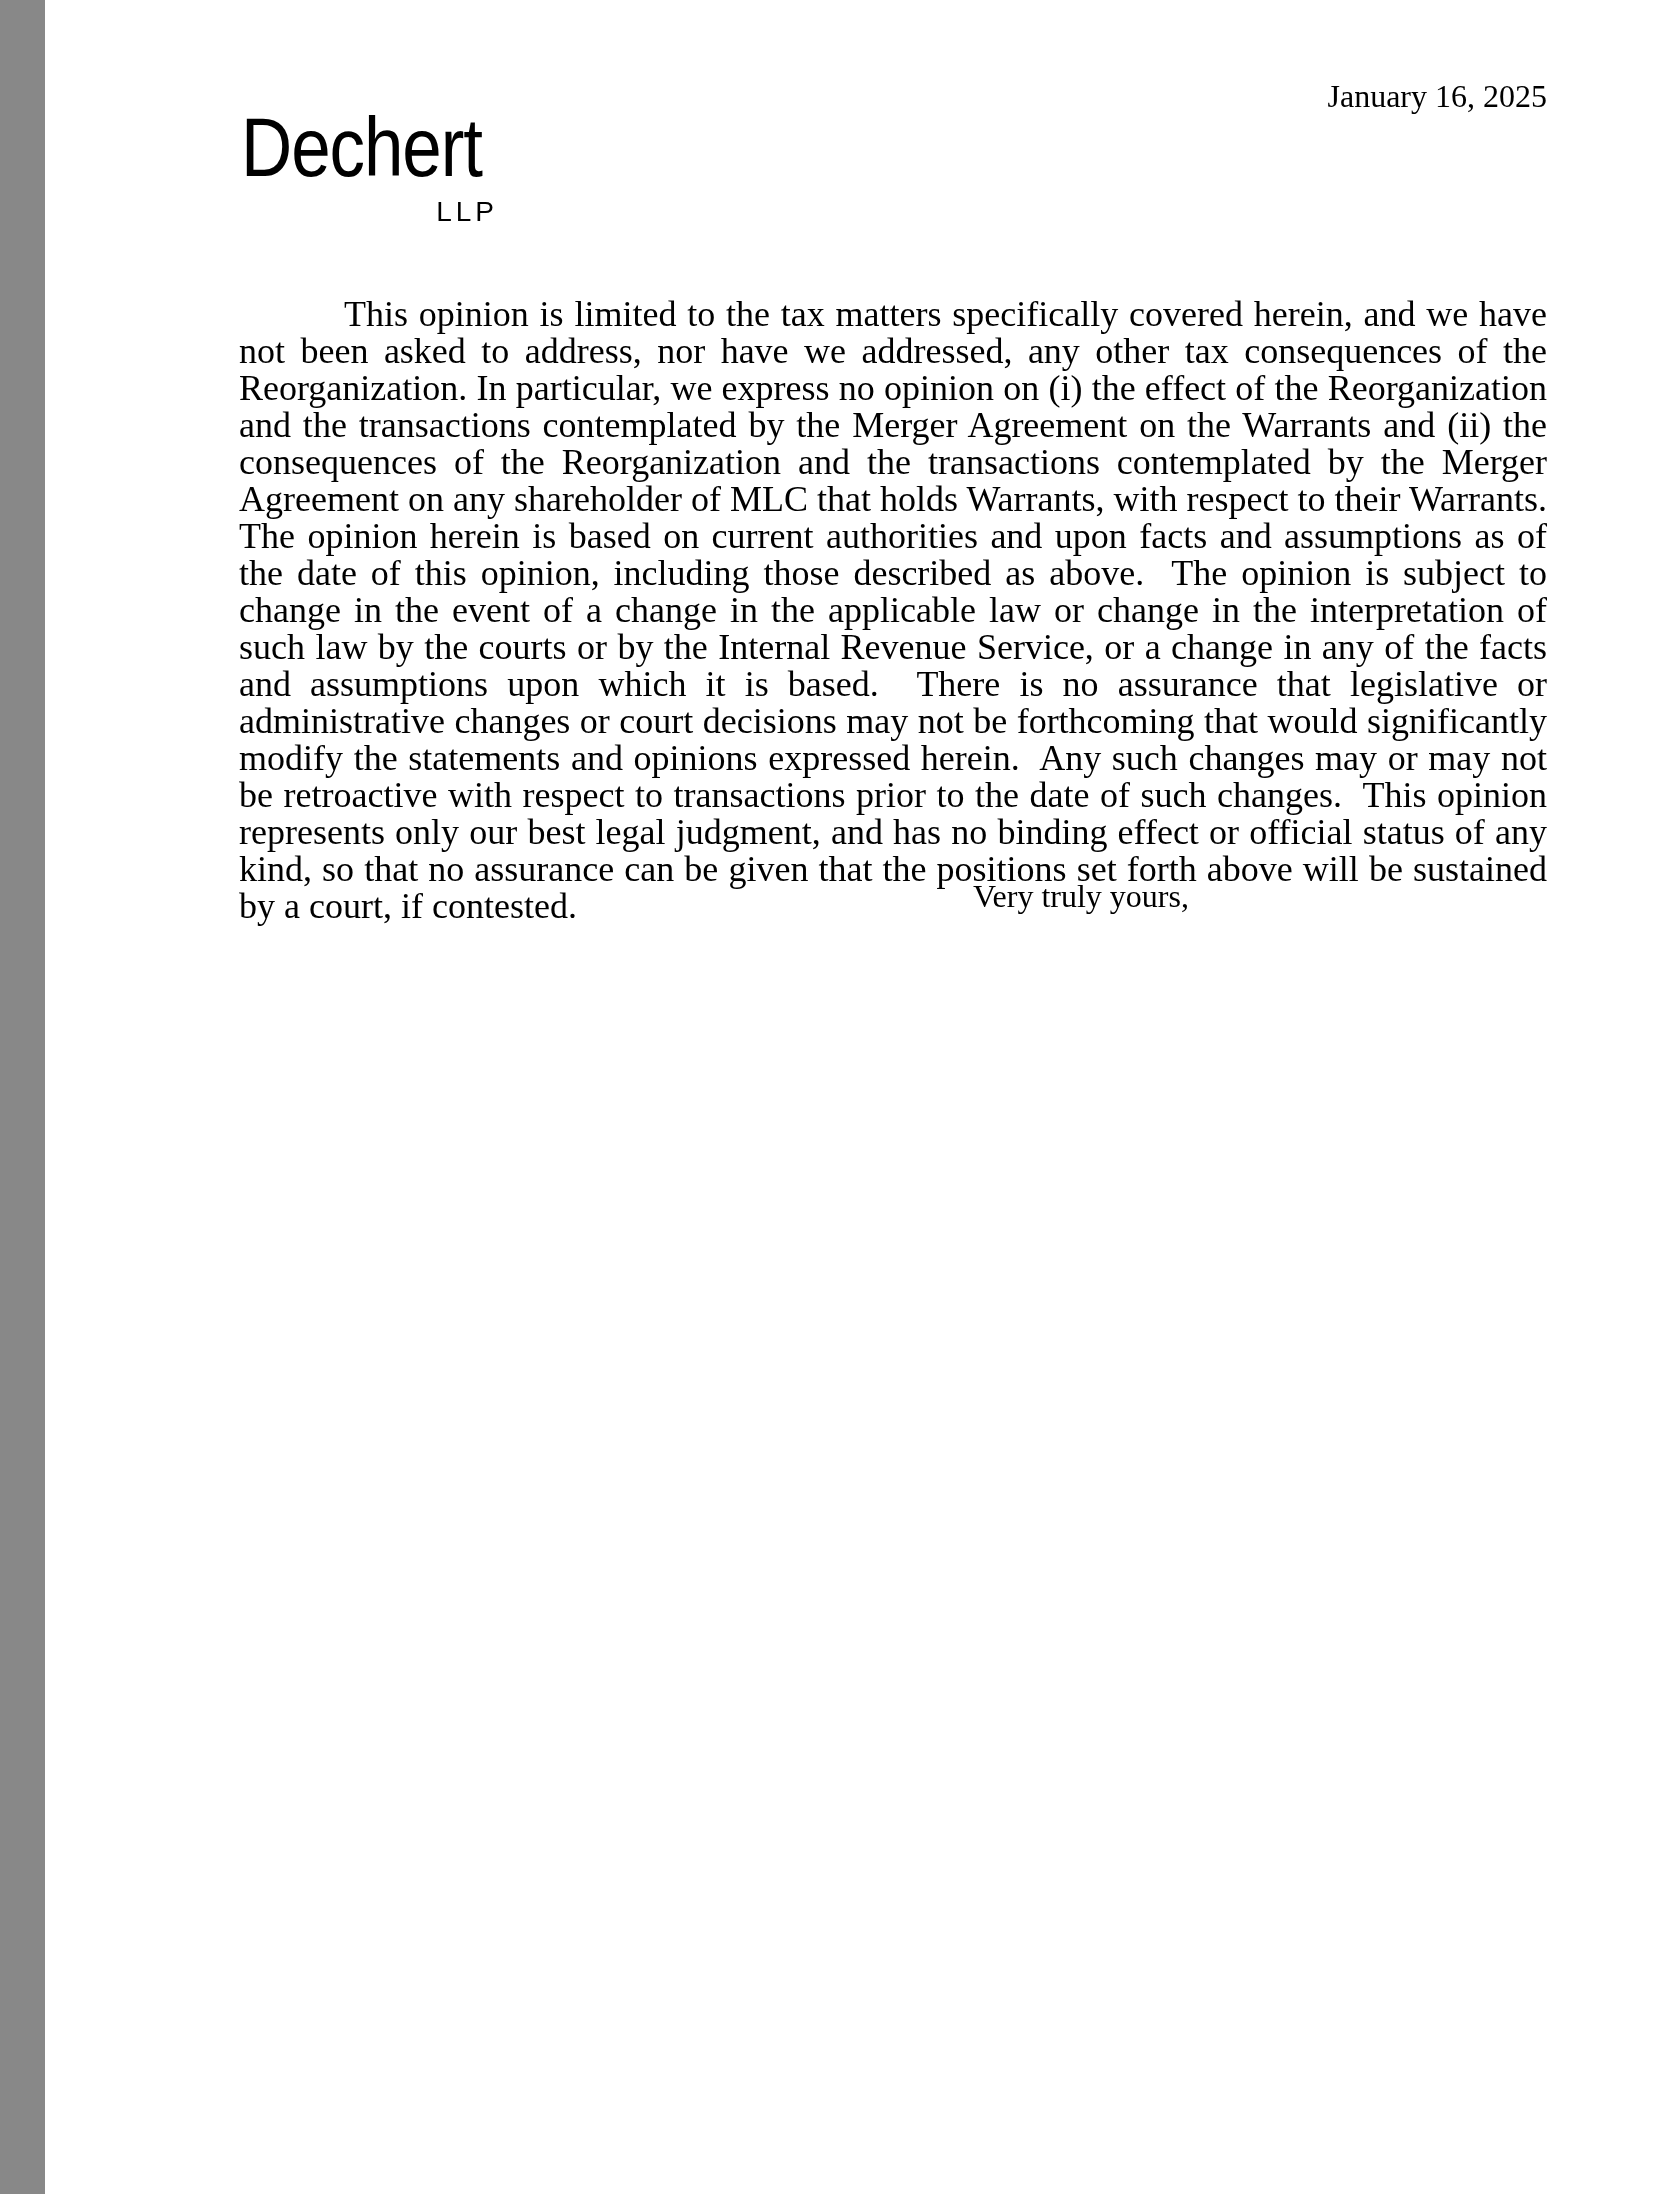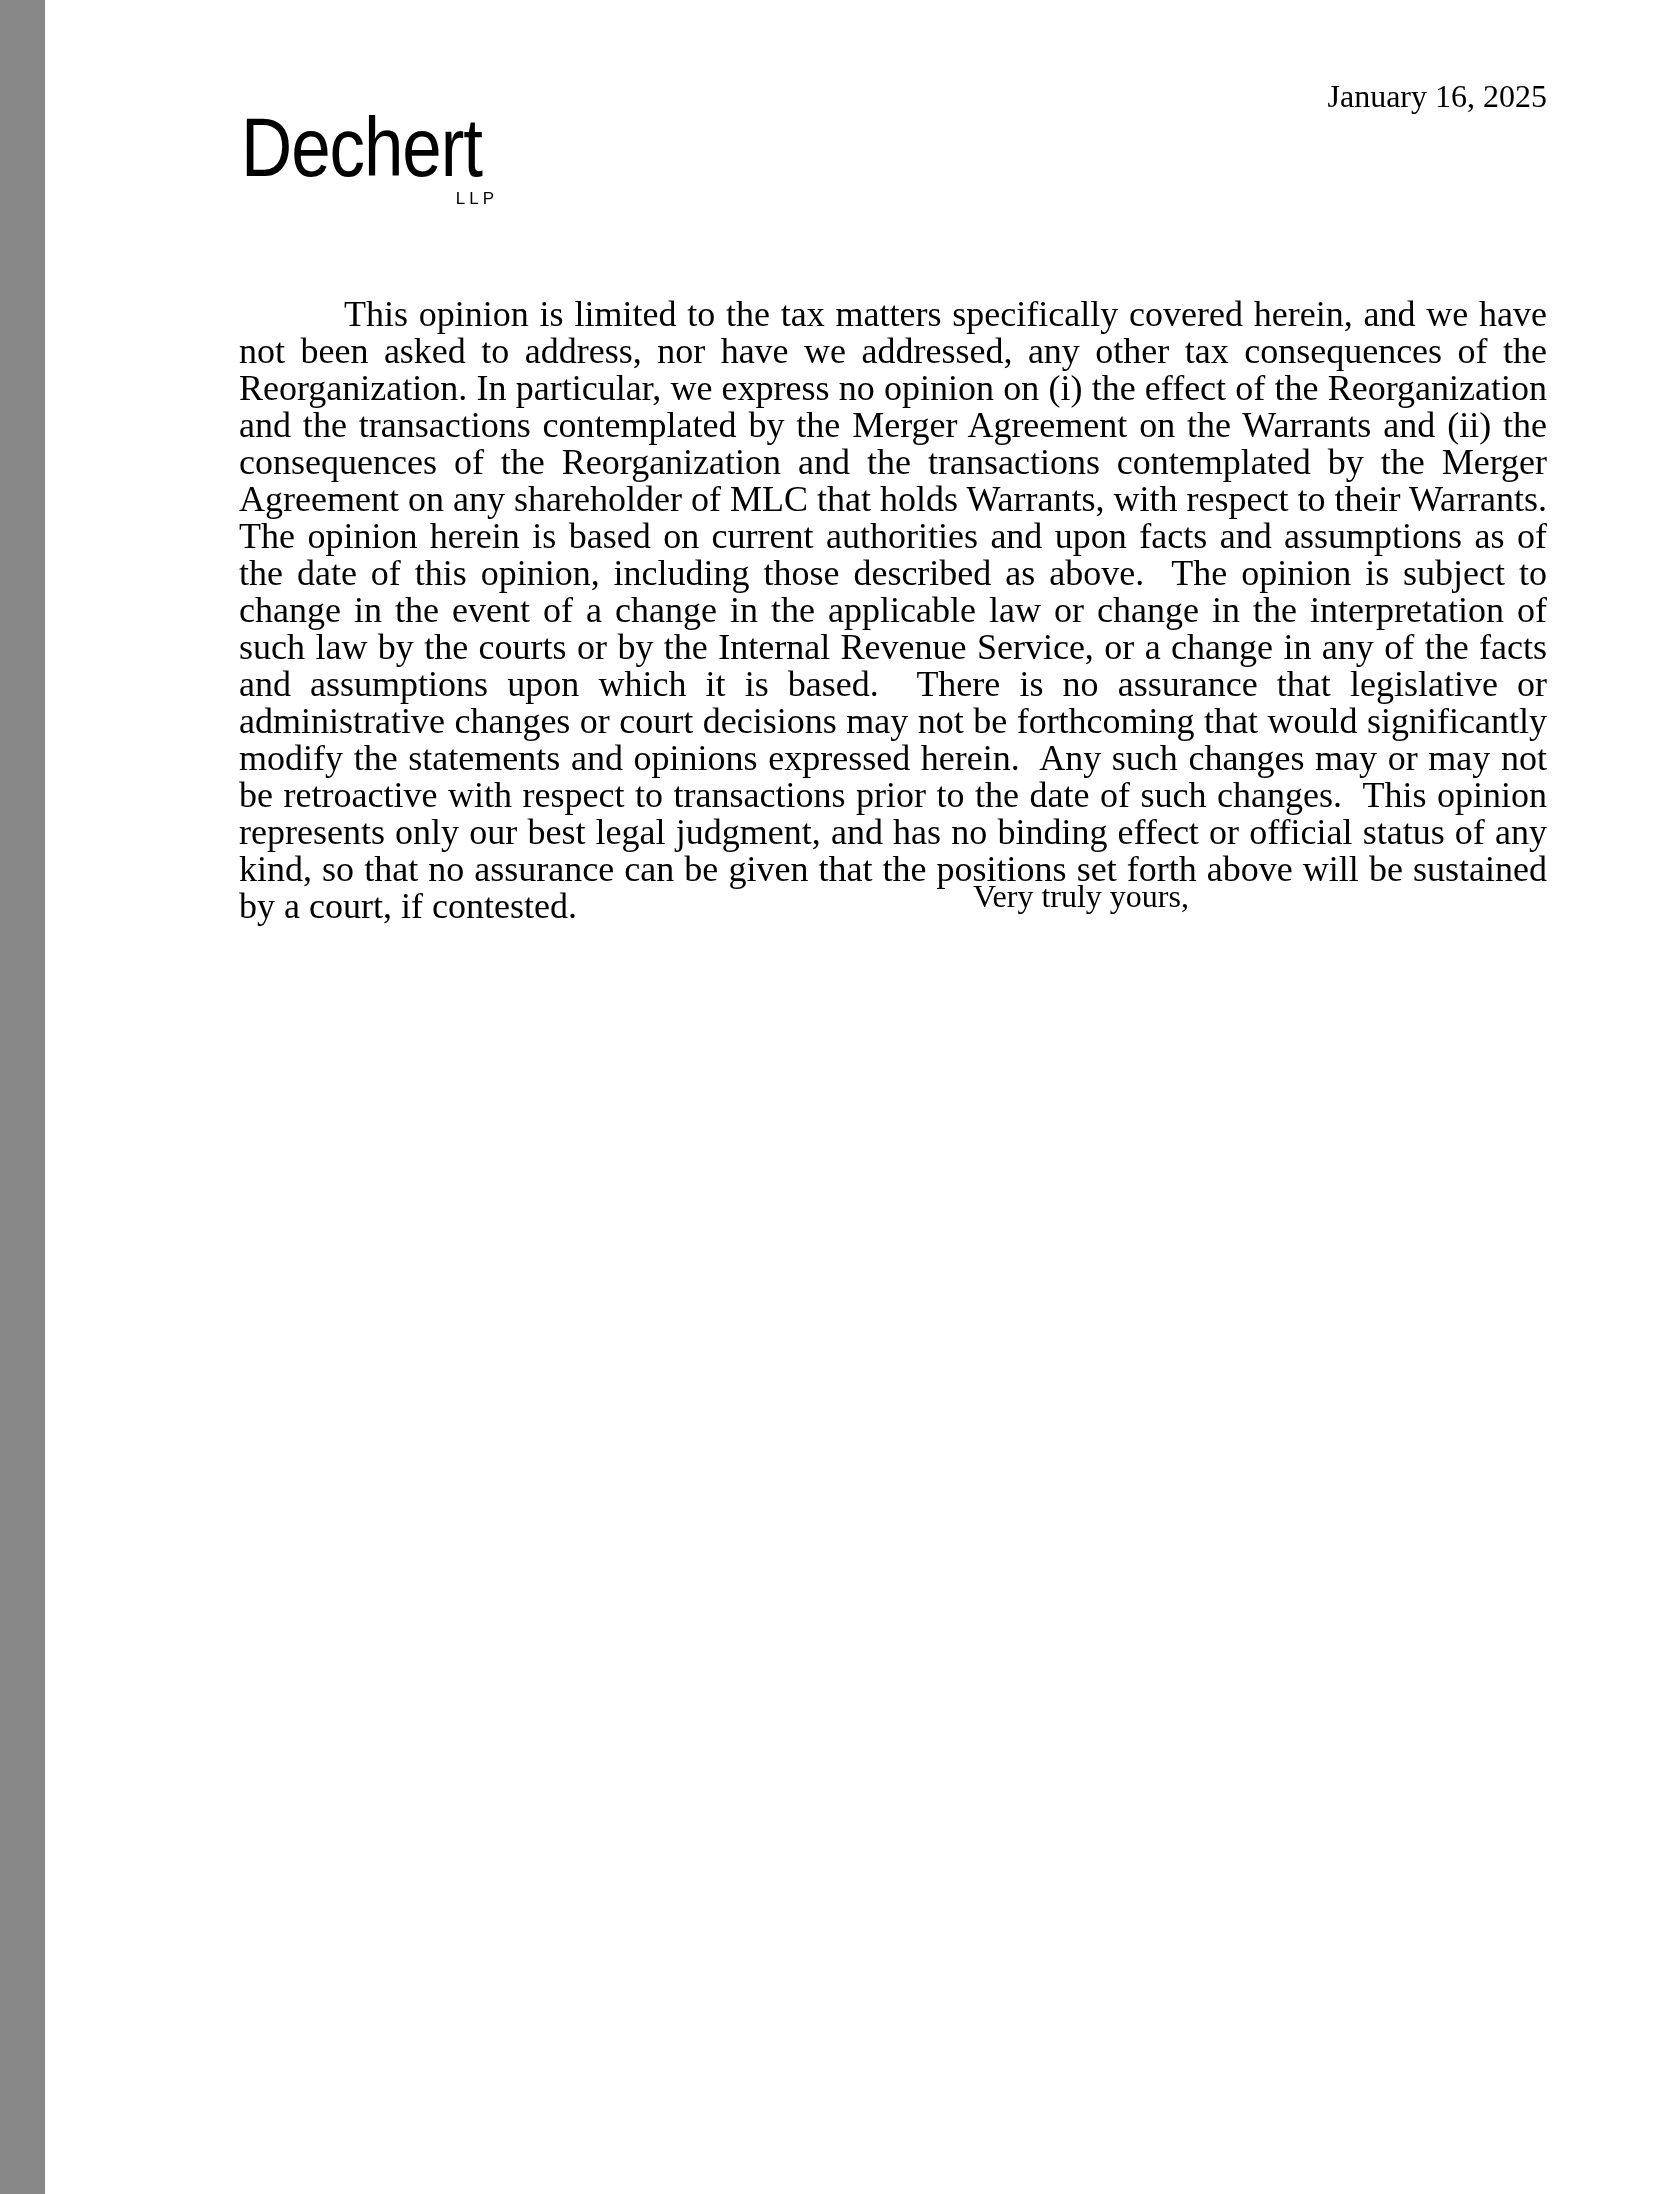--- a/index.html
+++ b/index.html
@@ -41,24 +41,24 @@
     font-size: 84px;
     line-height: 72px;
     letter-spacing: -1.3px;
     transform: scaleX(0.845);
     transform-origin: left top;
     white-space: nowrap;
   }
 
   .logo-suffix {
     position: absolute;
-    top: 78px;
+    top: 85px;
     right: 0px;
     font-family: "Liberation Sans", "DejaVu Sans", sans-serif;
-    font-size: 17px;
+    font-size: 28px;
     letter-spacing: 4px;
     margin-right: -4px; 
     white-space: nowrap;
   }
 
   
   .body-paragraph {
     position: absolute;
     top: 296px;
     left: 194px;

